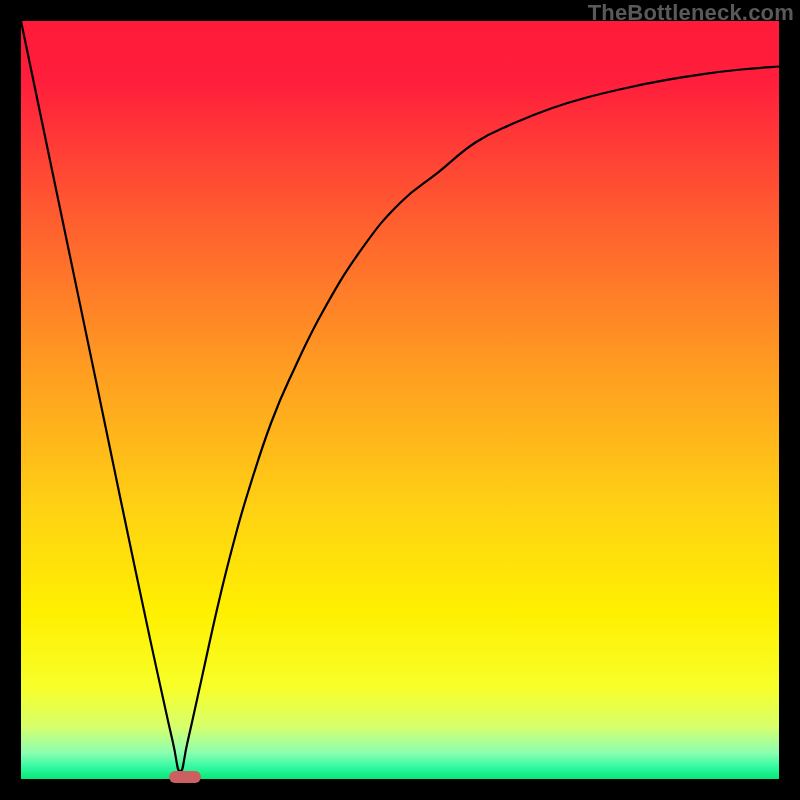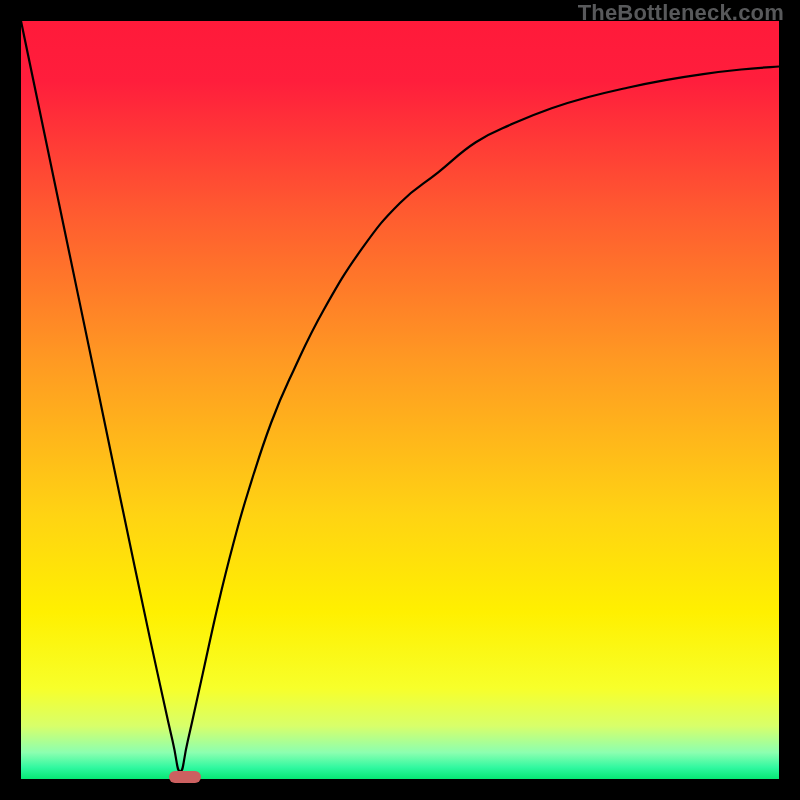--- a/index.html
+++ b/index.html
@@ -21,21 +21,21 @@
   .plot {
     position: absolute;
     left: 21px;
     top: 21px;
     width: 758px;
     height: 758px;
   }
   .watermark {
     position: absolute;
     top: 0px;
-    right: 16px;
+    right: 6px;
     font-family: Arial, Helvetica, sans-serif;
     font-size: 22px;
     font-weight: 600;
     color: #58595b;
     letter-spacing: 0.2px;
   }
   .marker {
     position: absolute;
     background: #cc6060;
     border-radius: 9px;

